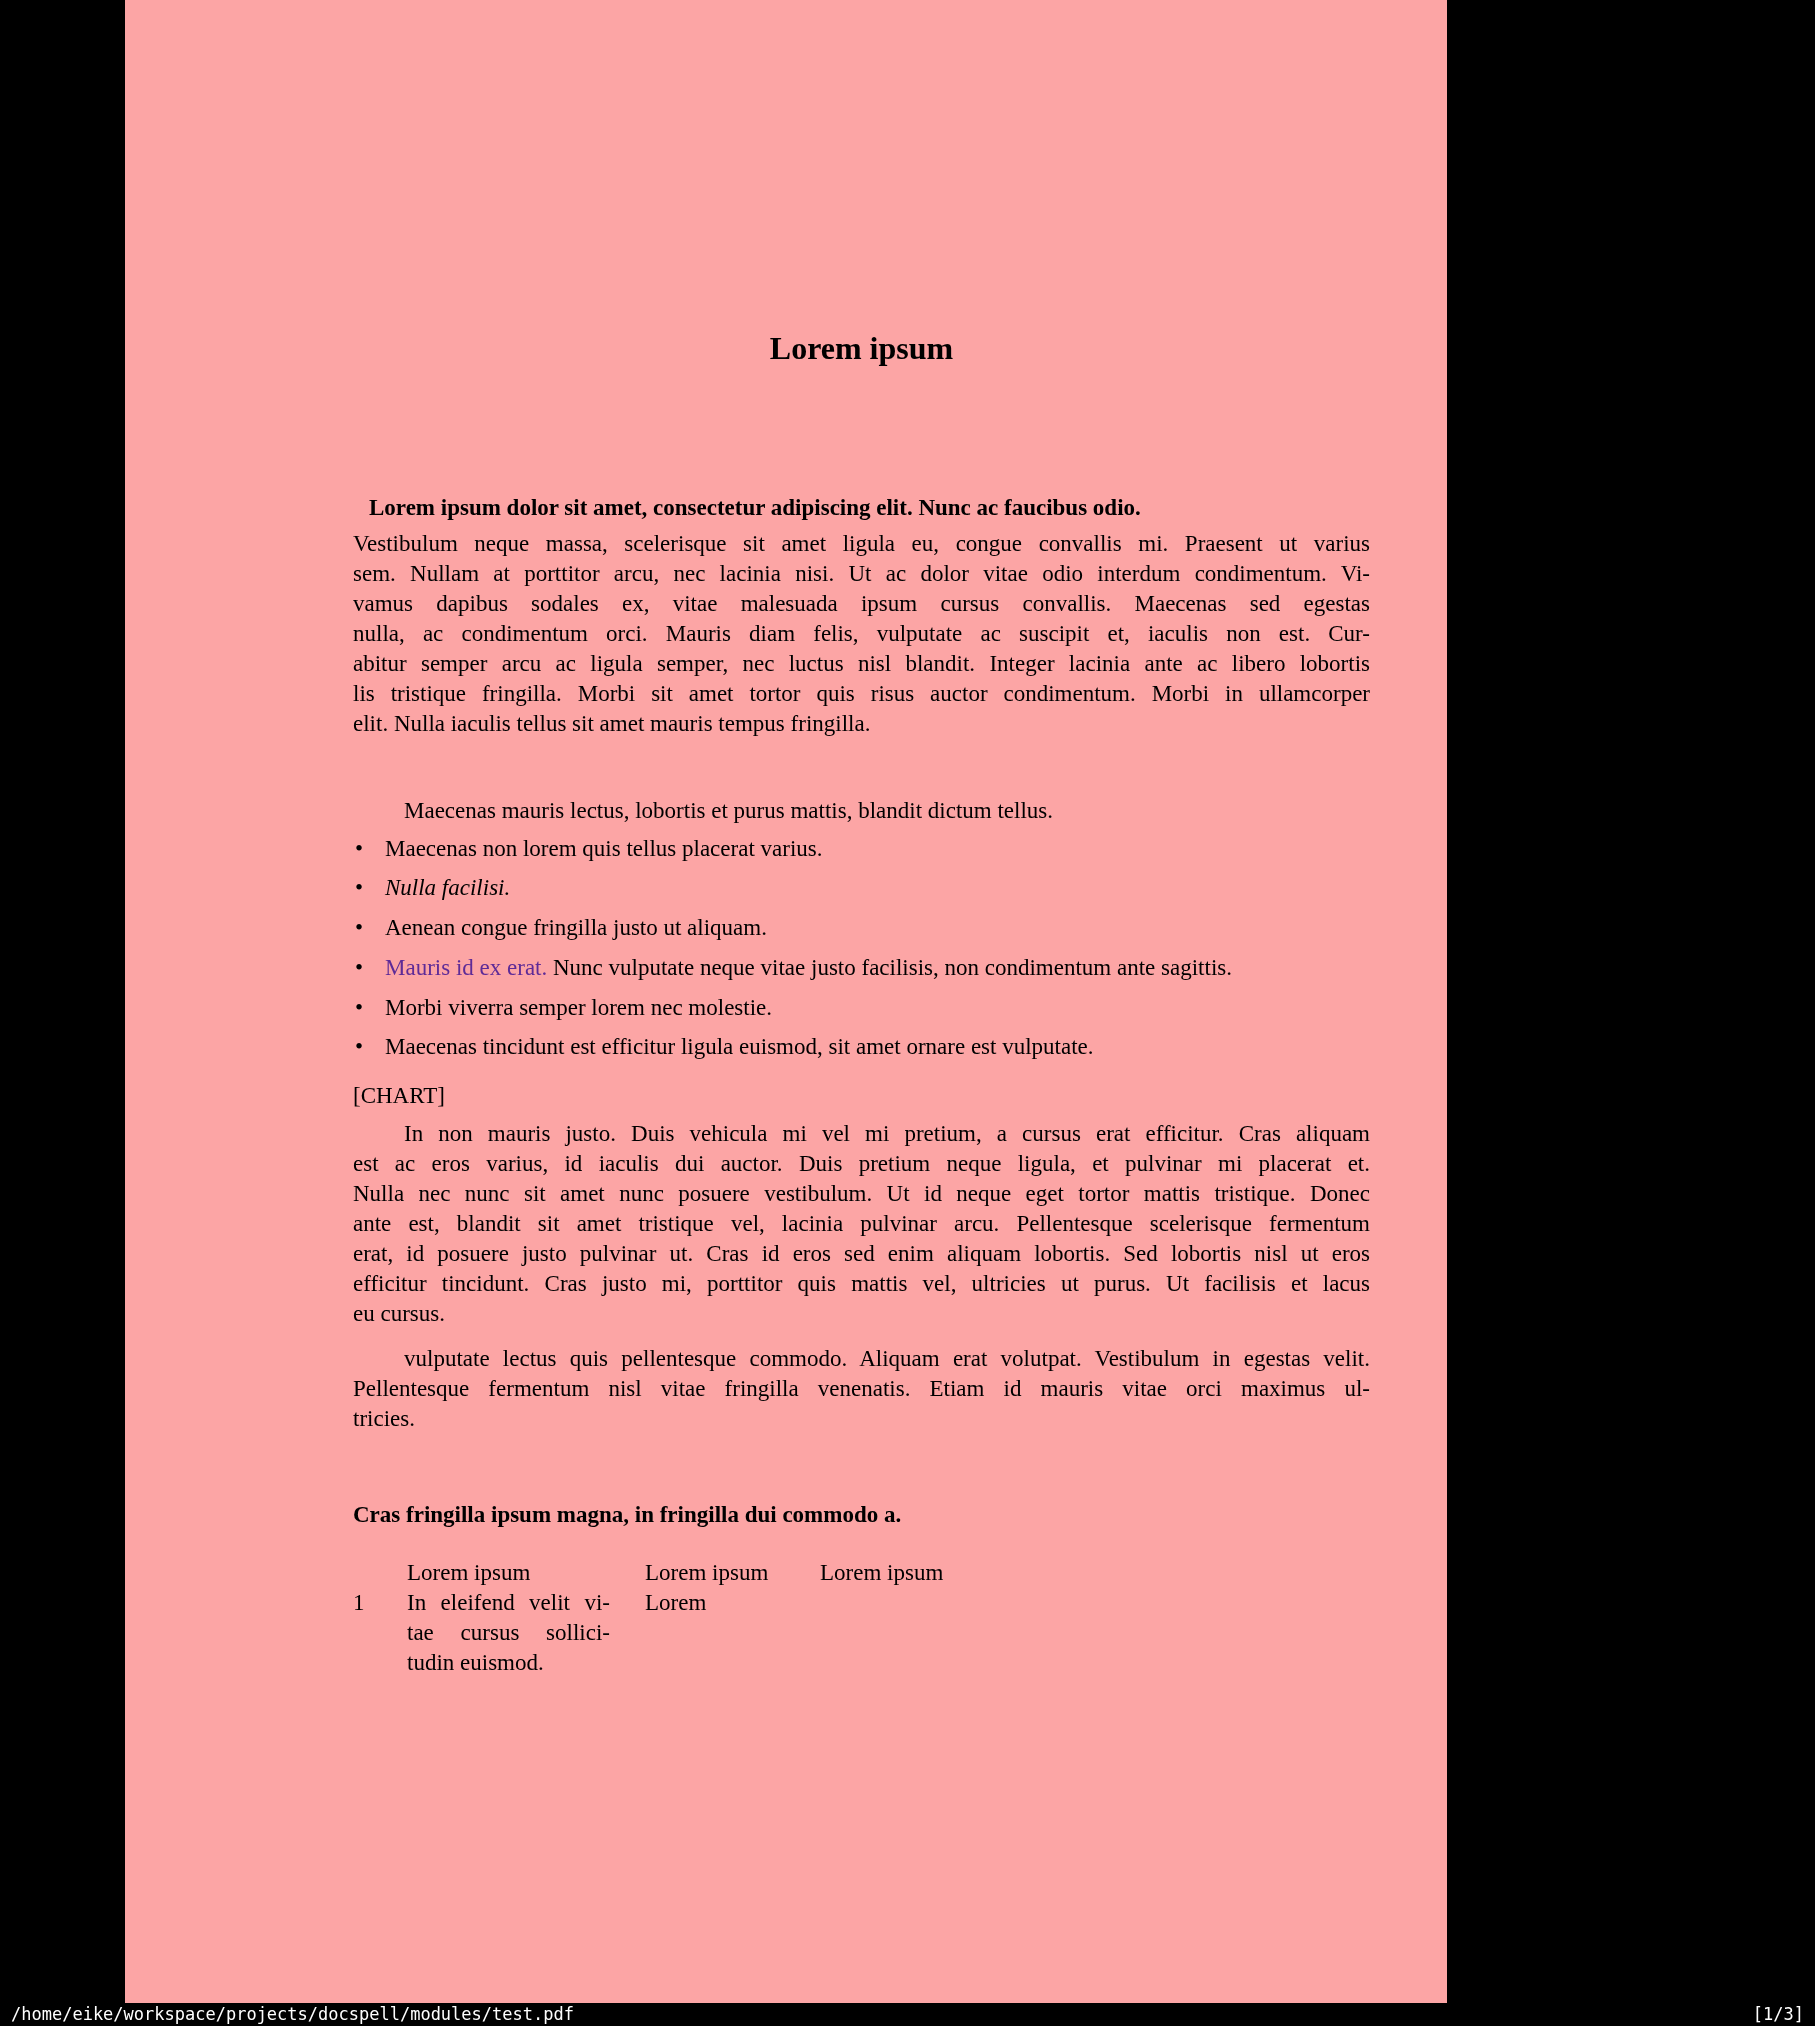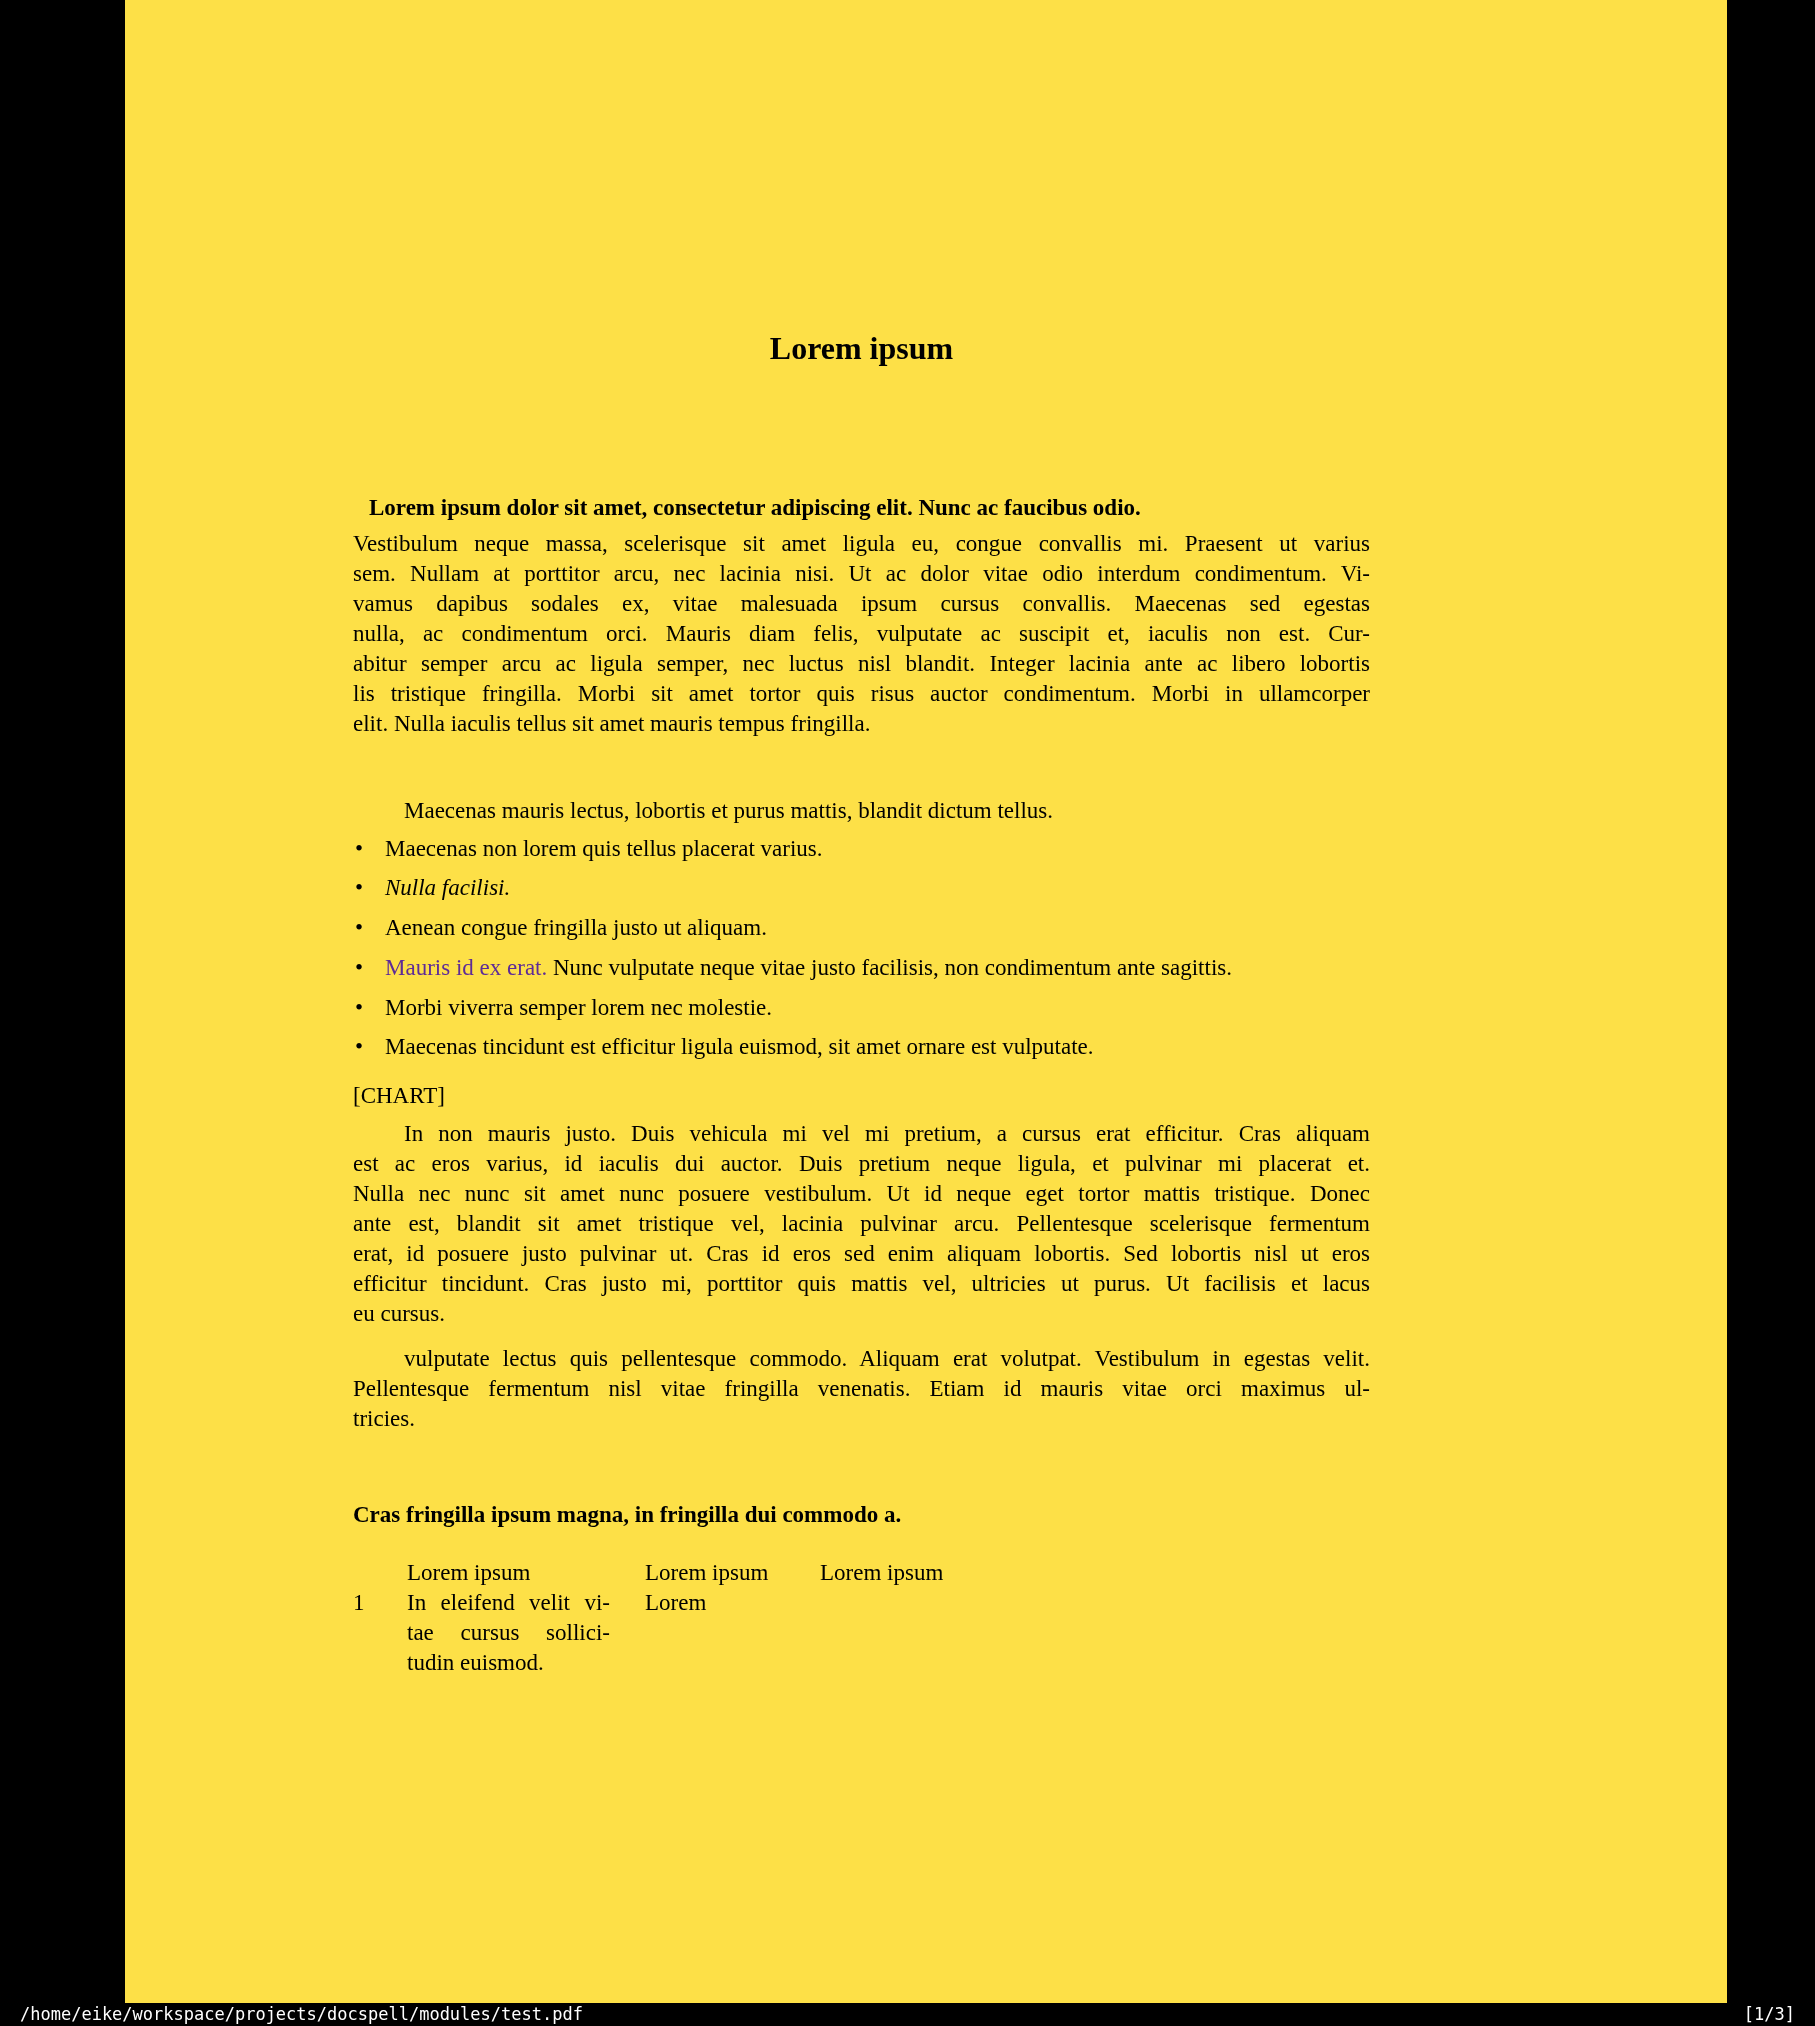--- a/index.html
+++ b/index.html
@@ -1,21 +1,21 @@
 <!DOCTYPE html>
 <html style="--link-color: #5e2b97;font-size:15px"><head>
 <meta charset="utf-8">
 <style>
   * { margin:0; padding:0; box-sizing:border-box; }
   html,body { width:1815px; height:2026px; }
   body { background:#000; position:relative; overflow:hidden;
          font-family:"Liberation Serif", serif; color:#000; }
 
-  .page { position:absolute; left:125px; top:0; width:1602px; height:2003px;
-          background:#fde047;padding-left:38px; }
+  .page { position:absolute; left:125px; top:0; width:1322px; height:2003px;
+          background:#fca5a5;padding-left:38px; }
 
   .text-col { position:absolute; left:228px; top:0; width:1017px; height:100%; }
 
   .doc-title { position:absolute; top:329px; left:0; width:100%;
                text-align:center; font-size:32px; font-weight:bold; line-height:38px; }
 
   .sec-heading { position:absolute; left:0; width:100%;
                  font-size:25.6px; font-weight:bold; line-height:30px; }
   .h-sec1 { top:493px;margin-left:16px; }
   .h-sec2 { top:1500px; }
@@ -46,21 +46,21 @@
   .doc-table .col2     { position:absolute; left:292px; width:189px; }
   .doc-table .col3     { position:absolute; left:467px; width:189px; }
 
   b, .bold { font-weight:normal; }
   i, .italic { font-style:italic; }
   .link { color:var(--link-color, #5e2b97); cursor:pointer; }
 
   .status-bar { position:absolute; left:0; top:2003px; width:1815px; height:23px;
                 background:#000; color:#fff; display:flex;
                 justify-content:space-between; align-items:center;
-                padding:0 20px; font-family:"DejaVu Sans Mono", monospace;
+                padding:0 11px; font-family:"DejaVu Sans Mono", monospace;
                 font-size:17px; line-height:23px; }
 </style>
 </head>
 <body>
 
 <div class="page">
   <div class="text-col">
 
     <div class="doc-title">Lorem ipsum</div>
 

